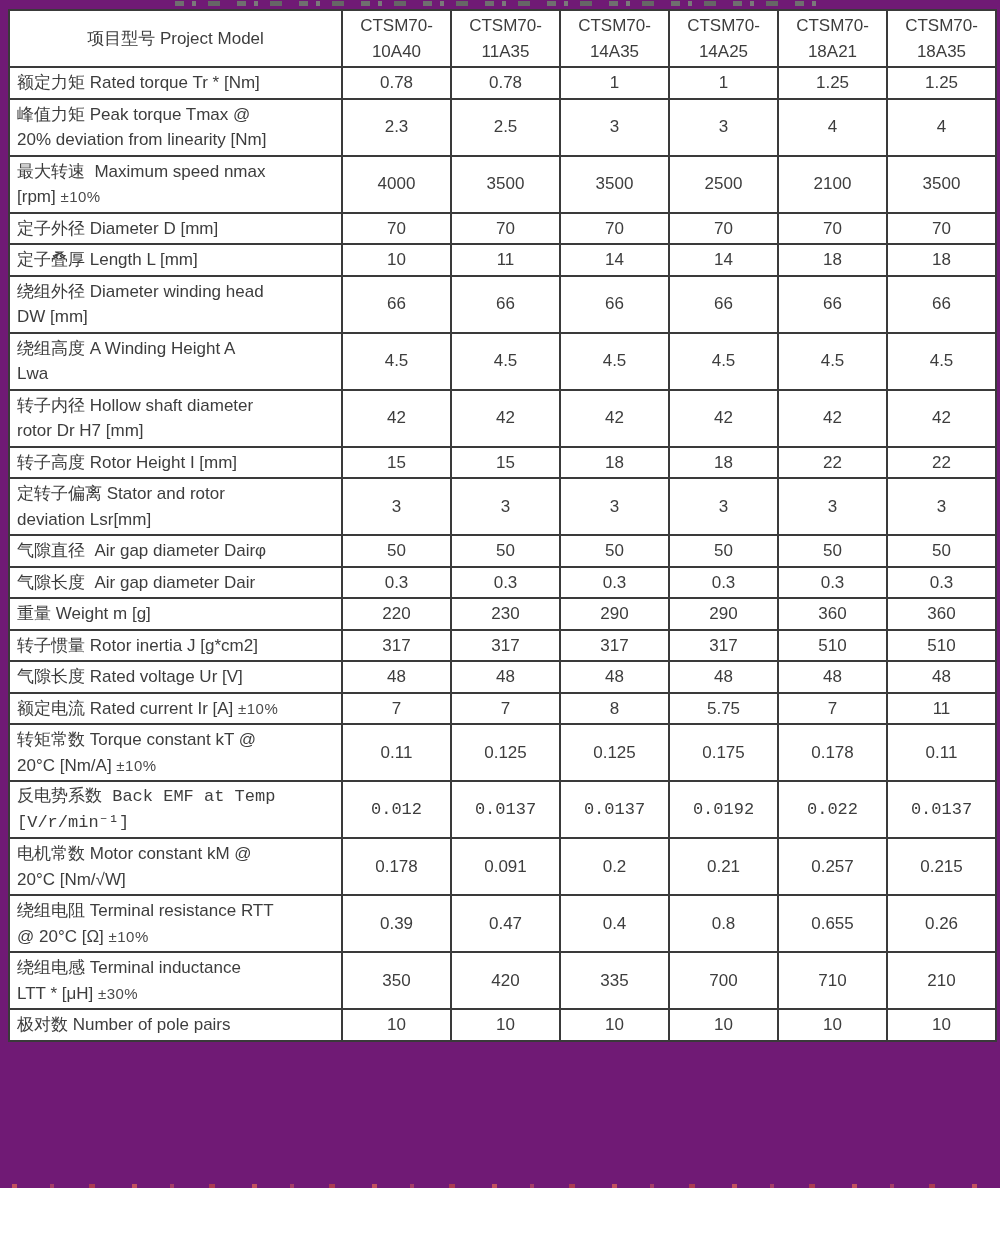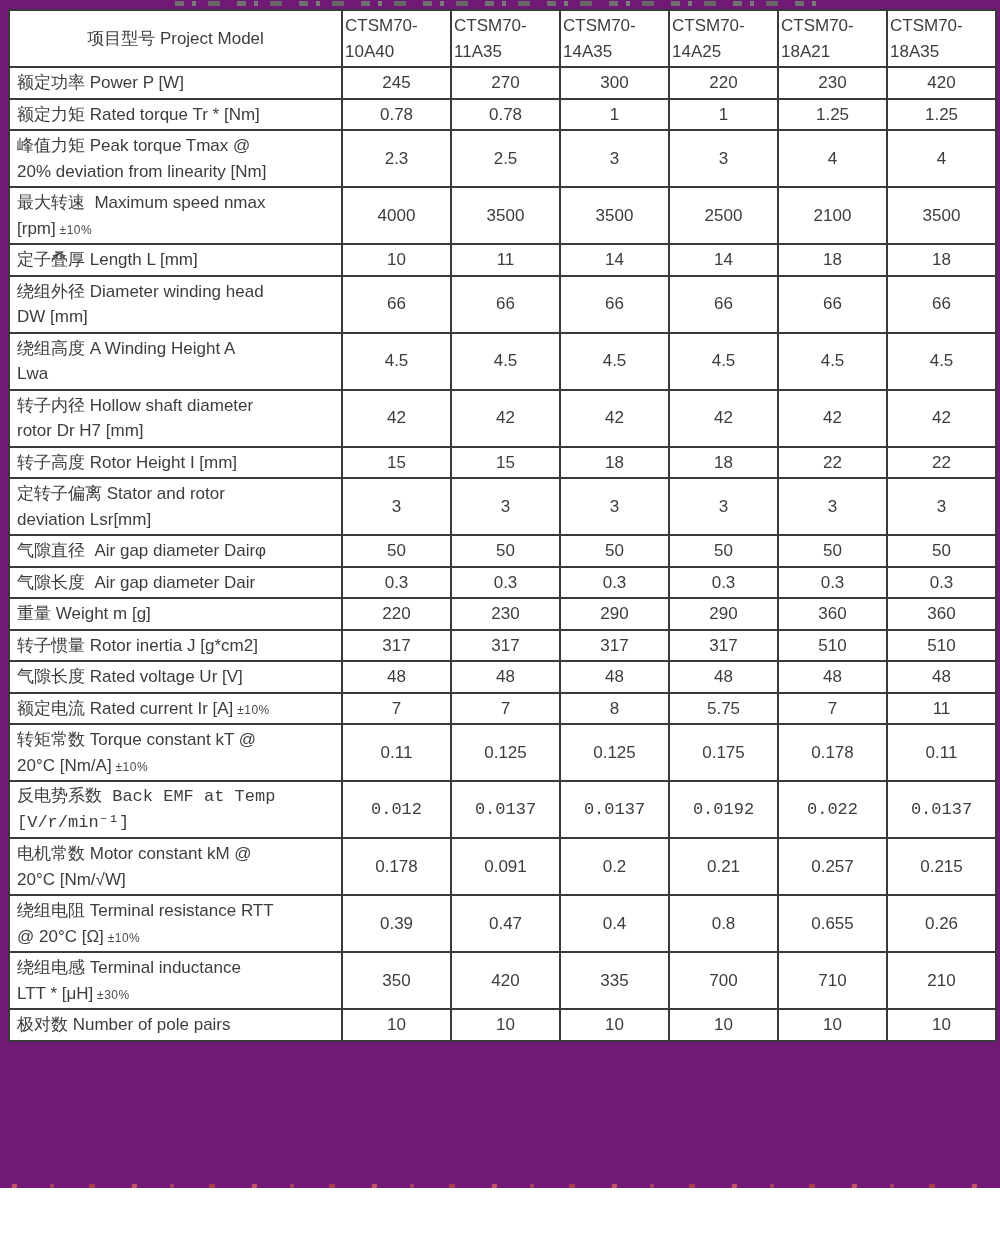--- a/index.html
+++ b/index.html
@@ -59,37 +59,37 @@
     font-weight: normal;
     line-height: 1.5;
     vertical-align: middle;
     overflow: hidden;
   }
   thead th.corner-cell {
     text-align: center;
     padding: 2px 4px;
   }
   thead th.model-cell {
-    text-align: left;
+    text-align: center;
     white-space: pre-line;
     padding: 2px 2px;
   }
   thead tr { height: 56px; }
   tbody tr { height: 30px; }
   tbody th.label-cell {
     text-align: left;
     padding: 2px 4px 2px 7px;
   }
   .label-text { white-space: pre-line; }
   tbody td.value-cell {
     text-align: center;
     padding: 2px 3px;
   }
   .note {
-    font-size: 12px;
+    font-size: 15px;
     letter-spacing: 0.5px;
     color: #4a4a4a;
     white-space: nowrap;
     text-align: right;
   }
   
   tbody tr:nth-child(18) { height: 55px; font-family: Liberation Mono, monospace; }
 </style>
 </head>
 <body>
@@ -121,29 +121,20 @@
           <th class="model-cell">CTSM70-
 14A25</th>
           <th class="model-cell">CTSM70-
 18A21</th>
           <th class="model-cell">CTSM70-
 18A35</th>
         </tr>
     </thead>
     <tbody>
 
-    <tr>
-          <th class="label-cell"><span class="label-text">额定功率 Power P [W]</span></th>
-          <td class="value-cell">245</td>
-          <td class="value-cell">270</td>
-          <td class="value-cell">300</td>
-          <td class="value-cell">220</td>
-          <td class="value-cell">230</td>
-          <td class="value-cell">420</td>
-        </tr>
         <tr>
           <th class="label-cell"><span class="label-text">额定力矩 Rated torque Tr * [Nm]</span></th>
           <td class="value-cell">0.78</td>
           <td class="value-cell">0.78</td>
           <td class="value-cell">1</td>
           <td class="value-cell">1</td>
           <td class="value-cell">1.25</td>
           <td class="value-cell">1.25</td>
         </tr>
         <tr>
@@ -160,20 +151,29 @@
           <th class="label-cell"><span class="label-text">最大转速&nbsp; Maximum speed nmax
 [rpm]</span><span class="note"> ±10%</span></th>
           <td class="value-cell">4000</td>
           <td class="value-cell">3500</td>
           <td class="value-cell">3500</td>
           <td class="value-cell">2500</td>
           <td class="value-cell">2100</td>
           <td class="value-cell">3500</td>
         </tr>
         <tr>
+          <th class="label-cell"><span class="label-text">定子外径 Diameter D [mm]</span></th>
+          <td class="value-cell">70</td>
+          <td class="value-cell">70</td>
+          <td class="value-cell">70</td>
+          <td class="value-cell">70</td>
+          <td class="value-cell">70</td>
+          <td class="value-cell">70</td>
+        </tr>
+        <tr>
           <th class="label-cell"><span class="label-text">定子叠厚 Length L [mm]</span></th>
           <td class="value-cell">10</td>
           <td class="value-cell">11</td>
           <td class="value-cell">14</td>
           <td class="value-cell">14</td>
           <td class="value-cell">18</td>
           <td class="value-cell">18</td>
         </tr>
         <tr>
           <th class="label-cell"><span class="label-text">绕组外径 Diameter winding head

